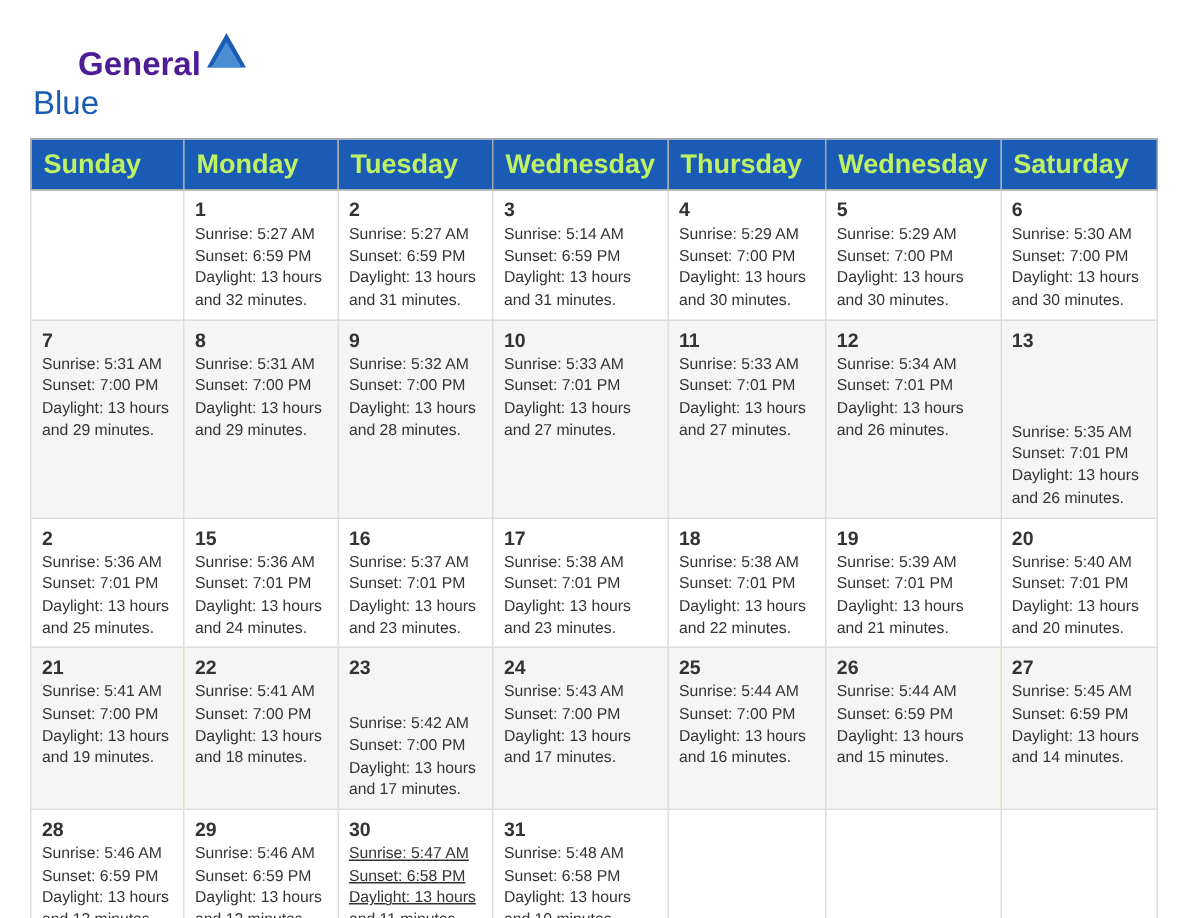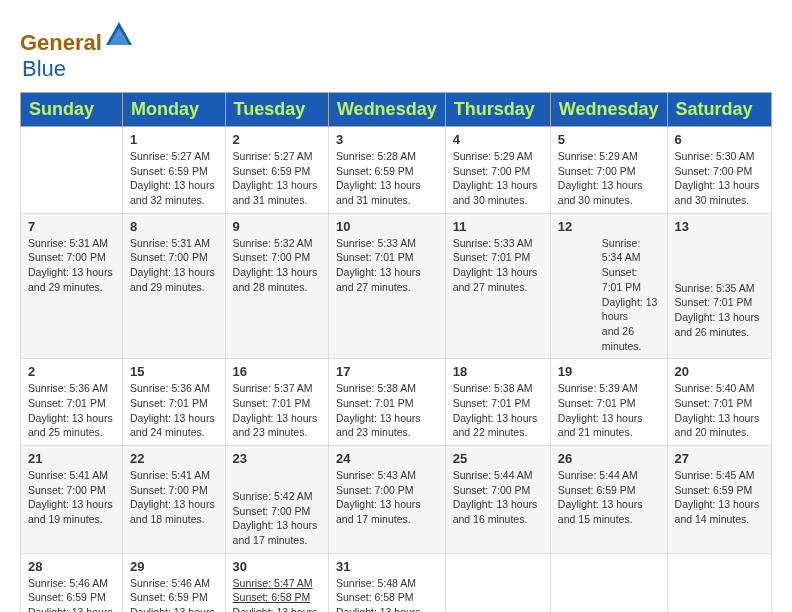--- a/index.html
+++ b/index.html
@@ -77,21 +77,21 @@
     .empty-cell {
       background: #fff !important;
     }
   </style>
 </head>
 <body>
 
 <div class="header">
   <div class="logo">
     <div>
-      <span style="font-size:22px;font-weight:bold;color:#a16207;">General</span><svg class="logo-icon" viewBox="0 0 30 30">
+      <span style="font-size:22px;font-weight:bold;color:#4c1d95;margin-left:32px;">General</span><svg class="logo-icon" viewBox="0 0 30 30">
           <polygon points="15,2 28,25 2,25" fill="#1a5cb5"></polygon>
           <polygon points="15,8 25,25 5,25" fill="#4a8fd4"></polygon>
         </svg><br>
       <span style="font-size:22px;font-weight:normal;color:#1a5cb5;margin-left:2px;">Blue</span>
     </div>
   </div>
   <div class="title-block">
     <div class="month-title"></div>
     <div class="location-title"></div>
   </div>
@@ -121,21 +121,21 @@
         </td>
         <td>
           <span class="day-number">2</span>
           <div class="day-info" style="white-space: pre-line;">Sunrise: 5:27 AM
 Sunset: 6:59 PM
 Daylight: 13 hours
 and 31 minutes.</div>
         </td>
         <td>
           <span class="day-number">3</span>
-          <div class="day-info" style="white-space: pre-line;">Sunrise: 5:28 AM
+          <div class="day-info" style="white-space: pre-line;">Sunrise: 5:14 AM
 Sunset: 6:59 PM
 Daylight: 13 hours
 and 31 minutes.</div>
         </td>
         <td>
           <span class="day-number">4</span>
           <div class="day-info" style="white-space: pre-line;">Sunrise: 5:29 AM
 Sunset: 7:00 PM
 Daylight: 13 hours
 and 30 minutes.</div>
@@ -186,21 +186,21 @@
         </td>
         <td>
           <span class="day-number">11</span>
           <div class="day-info" style="white-space: pre-line;">Sunrise: 5:33 AM
 Sunset: 7:01 PM
 Daylight: 13 hours
 and 27 minutes.</div>
         </td>
         <td>
           <span class="day-number">12</span>
-          <div class="day-info" style="white-space: pre-line; margin-left: 44px;">Sunrise: 5:34 AM
+          <div class="day-info" style="white-space: pre-line;">Sunrise: 5:34 AM
 Sunset: 7:01 PM
 Daylight: 13 hours
 and 26 minutes.</div>
         </td>
         <td>
           <span class="day-number">13</span>
           <div class="day-info" style="white-space: pre-line; margin-top: 47px;">Sunrise: 5:35 AM
 Sunset: 7:01 PM
 Daylight: 13 hours
 and 26 minutes.</div>

